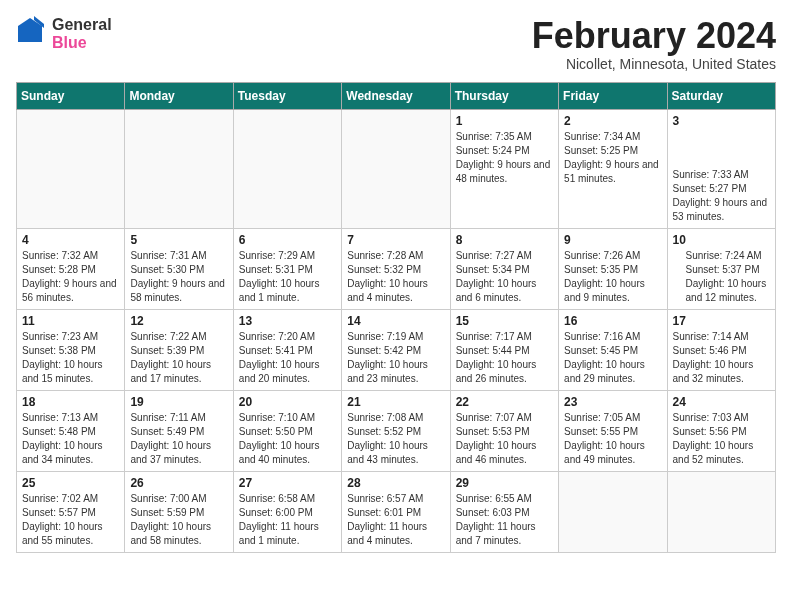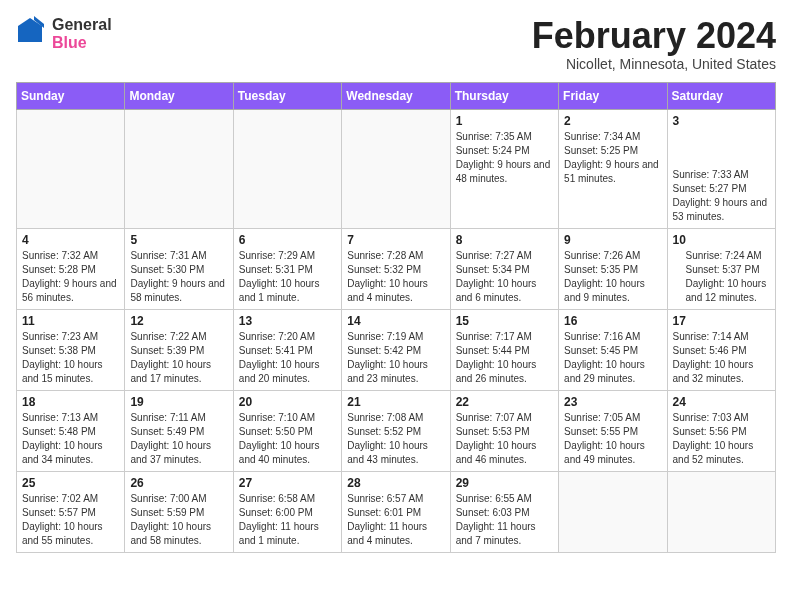--- a/index.html
+++ b/index.html
@@ -37,21 +37,21 @@
     .location {
       font-size: 14px;
       color: #444;
     }
     .calendar {
       width: 100%;
       border-collapse: collapse;
       font-size: 11px;
     }
     .calendar th {
-      background: #8b5cf6;
+      background: #0f766e;
       color: #fff;
       padding: 6px 4px;
       text-align: left;
       font-size: 12px;
       font-weight: bold;
       border: 1px solid #aaa;
     }
     .calendar td {
       border: 1px solid #ccc;
       vertical-align: top;

